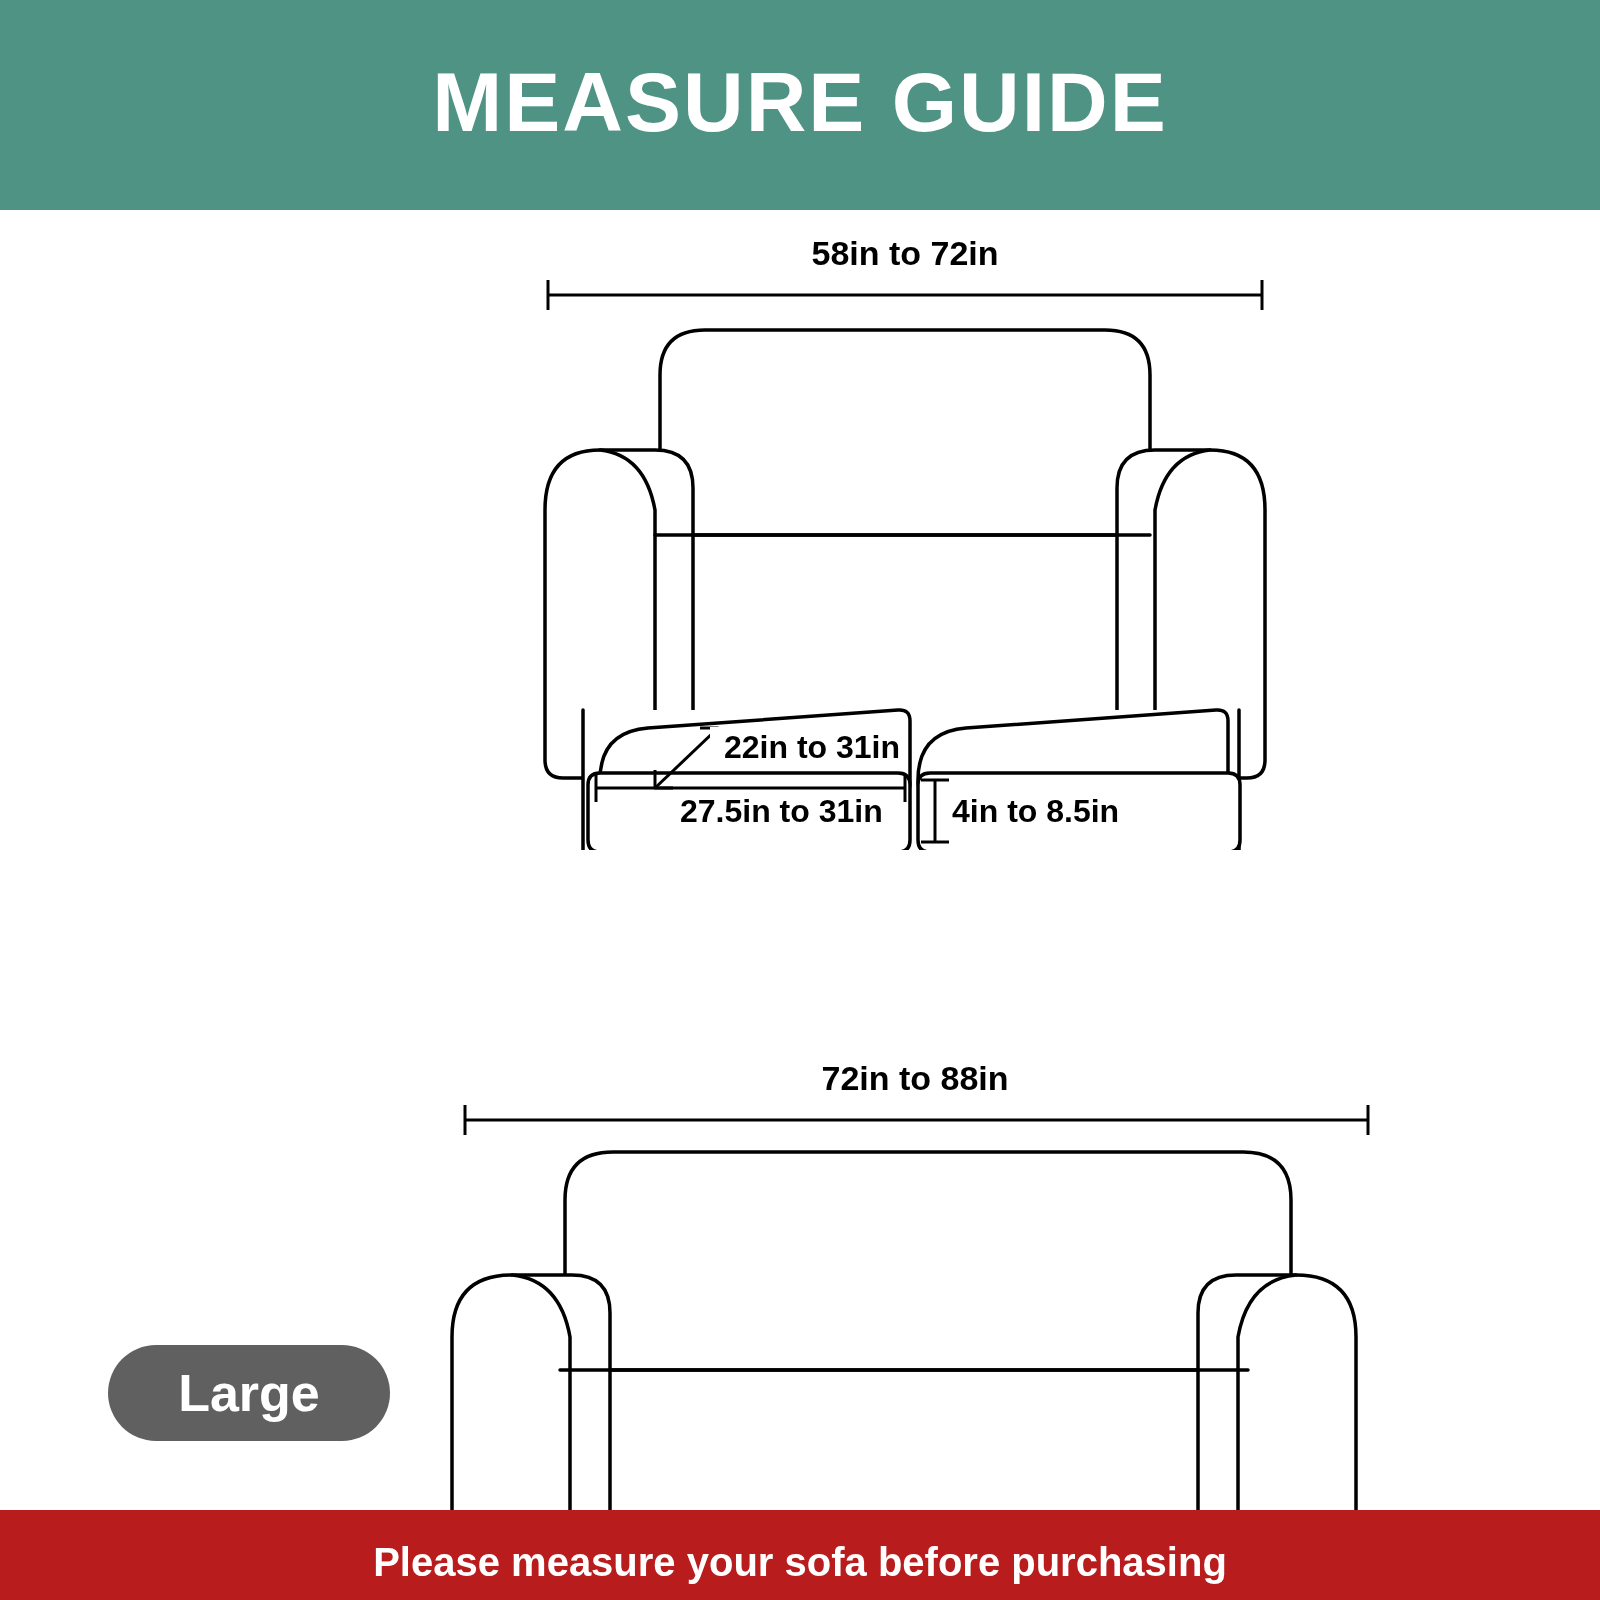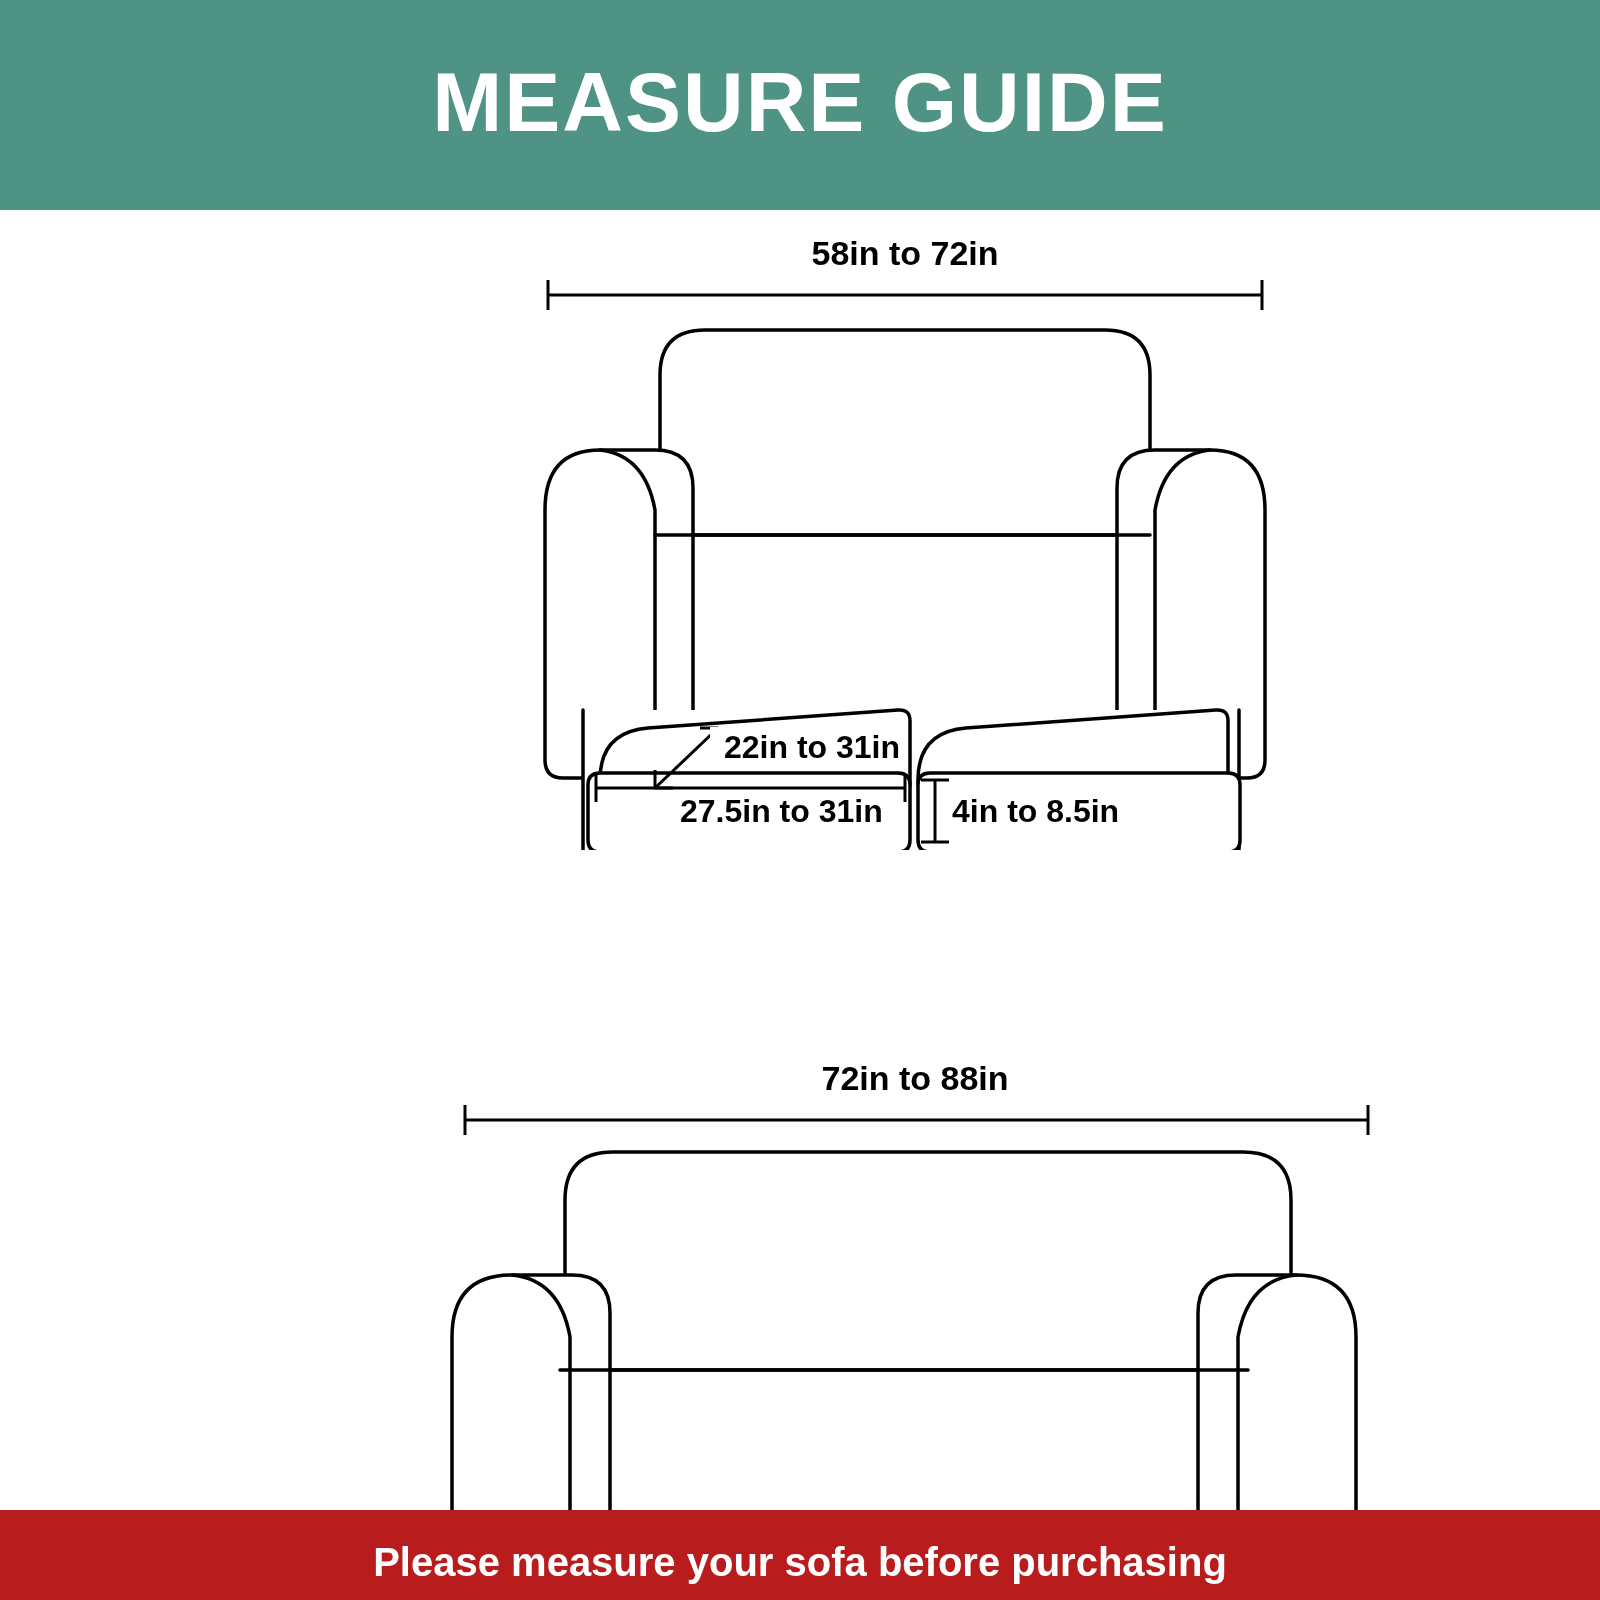--- a/index.html
+++ b/index.html
@@ -173,20 +173,23 @@
         <line x1="921" y1="570" x2="949" y2="570"></line>
         <line x1="921" y1="632" x2="949" y2="632"></line>
       </g>
       <rect x="948" y="583" width="178" height="38" fill="#ffffff" stroke="none"></rect>
       <text x="952" y="612" font-size="32" text-anchor="start">4in to 8.5in</text>
     </svg>
   </div>
 
   <div class="section section-large">
 
+    <div class="size-pill pill-large" style="top:495px;">
+      <span>Large</span>
+    </div>
 
     <svg class="diagram" width="1600" height="660" viewBox="0 0 1600 660">
 
       <g stroke="#000" stroke-width="3" fill="none">
         <line x1="465" y1="270" x2="1368" y2="270"></line>
         <line x1="465" y1="255" x2="465" y2="285"></line>
         <line x1="1368" y1="255" x2="1368" y2="285"></line>
       </g>
       <text x="915" y="240" font-size="34" text-anchor="middle">72in to 88in</text>
 

